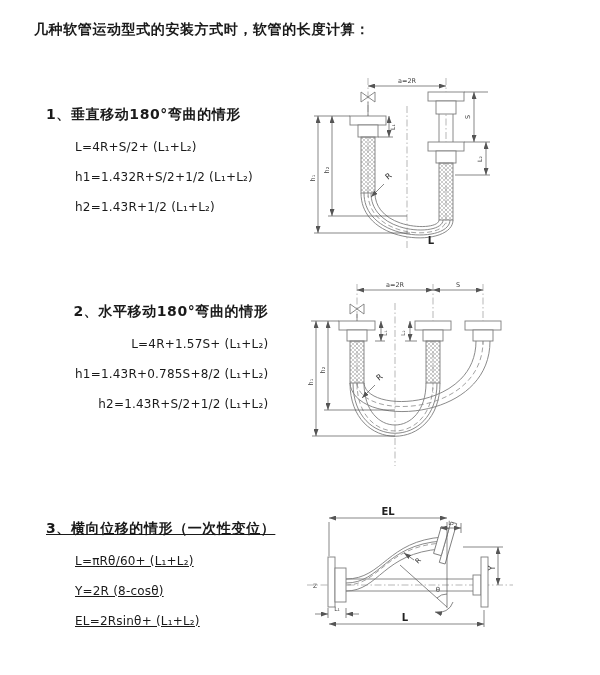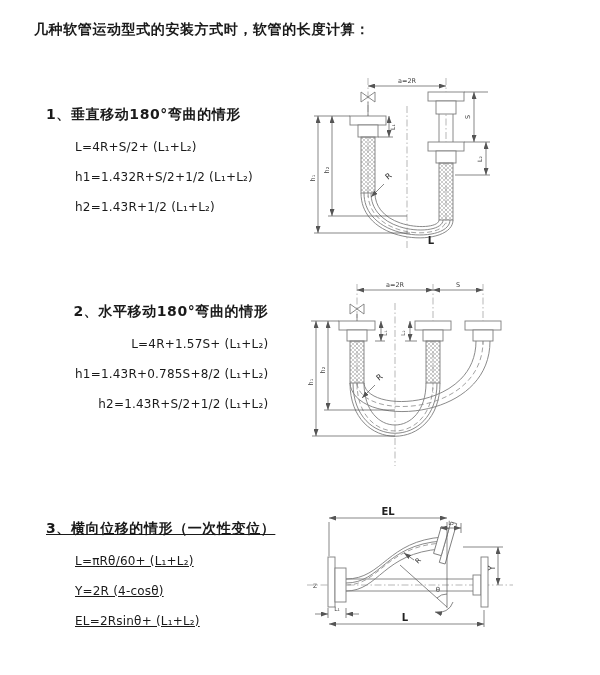--- a/index.html
+++ b/index.html
@@ -44,21 +44,21 @@
       <div class="formula">L=4R+1.57S+ (L₁+L₂)</div>
       <div class="formula">h1=1.43R+0.785S+8/2 (L₁+L₂)</div>
       <div class="formula">h2=1.43R+S/2+1/2 (L₁+L₂)</div>
     </div>
   </div>
 
   <div class="section" style="top:520px;text-decoration:underline;">
     <div class="sec-heading">3、横向位移的情形（一次性变位）</div>
     <div class="formulas">
       <div class="formula">L=πRθ/60+ (L₁+L₂)</div>
-      <div class="formula">Y=2R (4-cosθ)</div>
+      <div class="formula">Y=2R (8-cosθ)</div>
       <div class="formula">EL=2Rsinθ+ (L₁+L₂)</div>
     </div>
   </div>
 
   <svg class="diagram" style="left:298px; top:66px;" width="260" height="190" viewBox="0 0 260 190">
     <defs>
       <marker id="ar1" markerUnits="userSpaceOnUse" markerWidth="7" markerHeight="5" refX="7" refY="2.5" orient="auto-start-reverse">
         <path d="M0,0 L7,2.5 L0,5 Z" fill="#555"></path>
       </marker>
       <pattern id="braid1" width="4" height="4" patternUnits="userSpaceOnUse">

